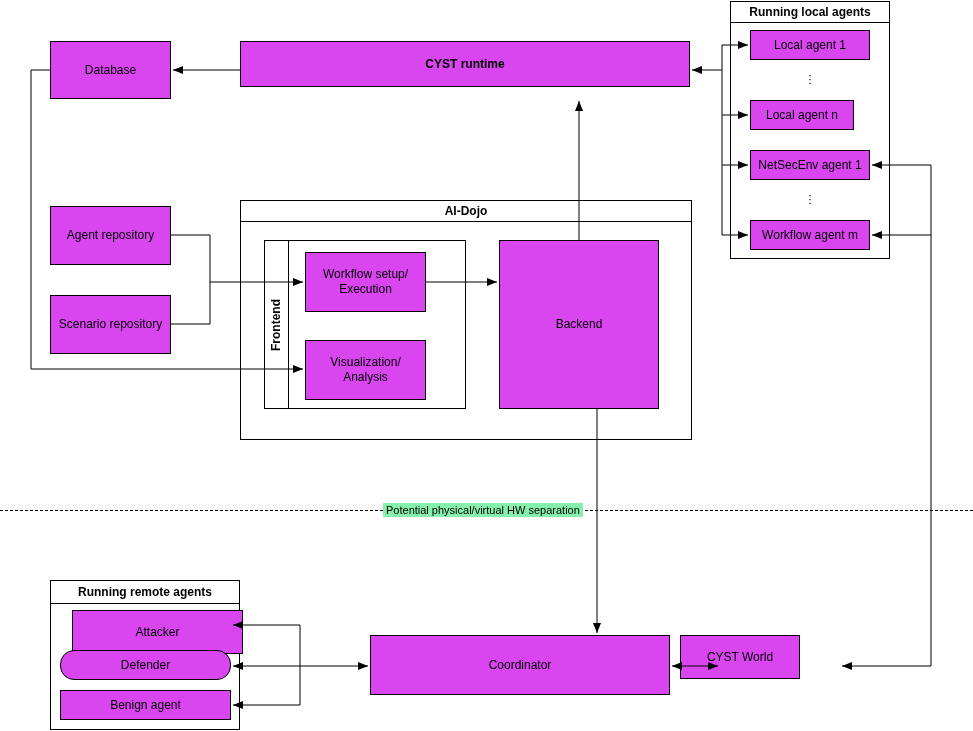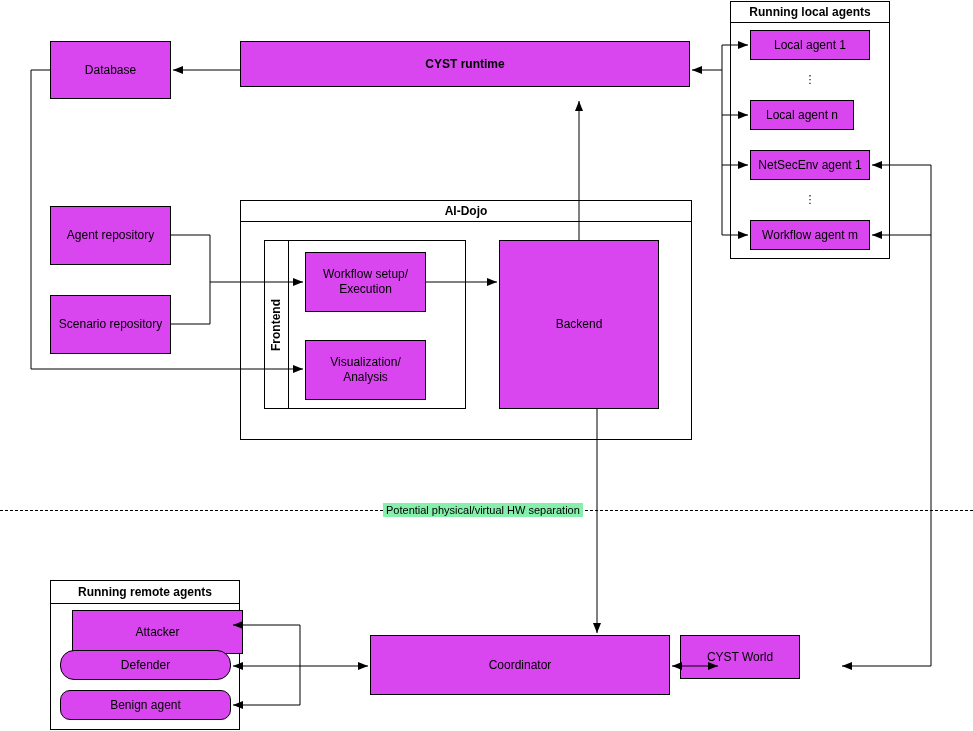--- a/index.html
+++ b/index.html
@@ -177,21 +177,21 @@
   <div class="plainbox container" style="left:50px; top:580px; width:190px; height:150px;"></div>
   <div class="titlebar" style="left:50px; top:580px; width:190px; height:24px;">
     <span>Running remote agents</span>
   </div>
   <div class="node" style="left:60px; top:610px; width:171px; height:44px;margin-left:12px;">
     <span class="lbl">Attacker</span>
   </div>
   <div class="node" style="left:60px; top:650px; width:171px; height:30px;border-radius:14px;">
     <span class="lbl">Defender</span>
   </div>
-  <div class="node" style="left:60px; top:690px; width:171px; height:30px;border-radius:10px;">
+  <div class="node" style="left:60px; top:690px; width:171px; height:30px;">
     <span class="lbl">Benign agent</span>
   </div>
 
   <div class="node" style="left:370px; top:635px; width:300px; height:60px;text-align:right;">
     <span class="lbl">Coordinator</span>
   </div>
   <div class="node" style="left:680px; top:635px; width:120px; height:44px;">
     <span class="lbl">CYST World</span>
   </div>
 

